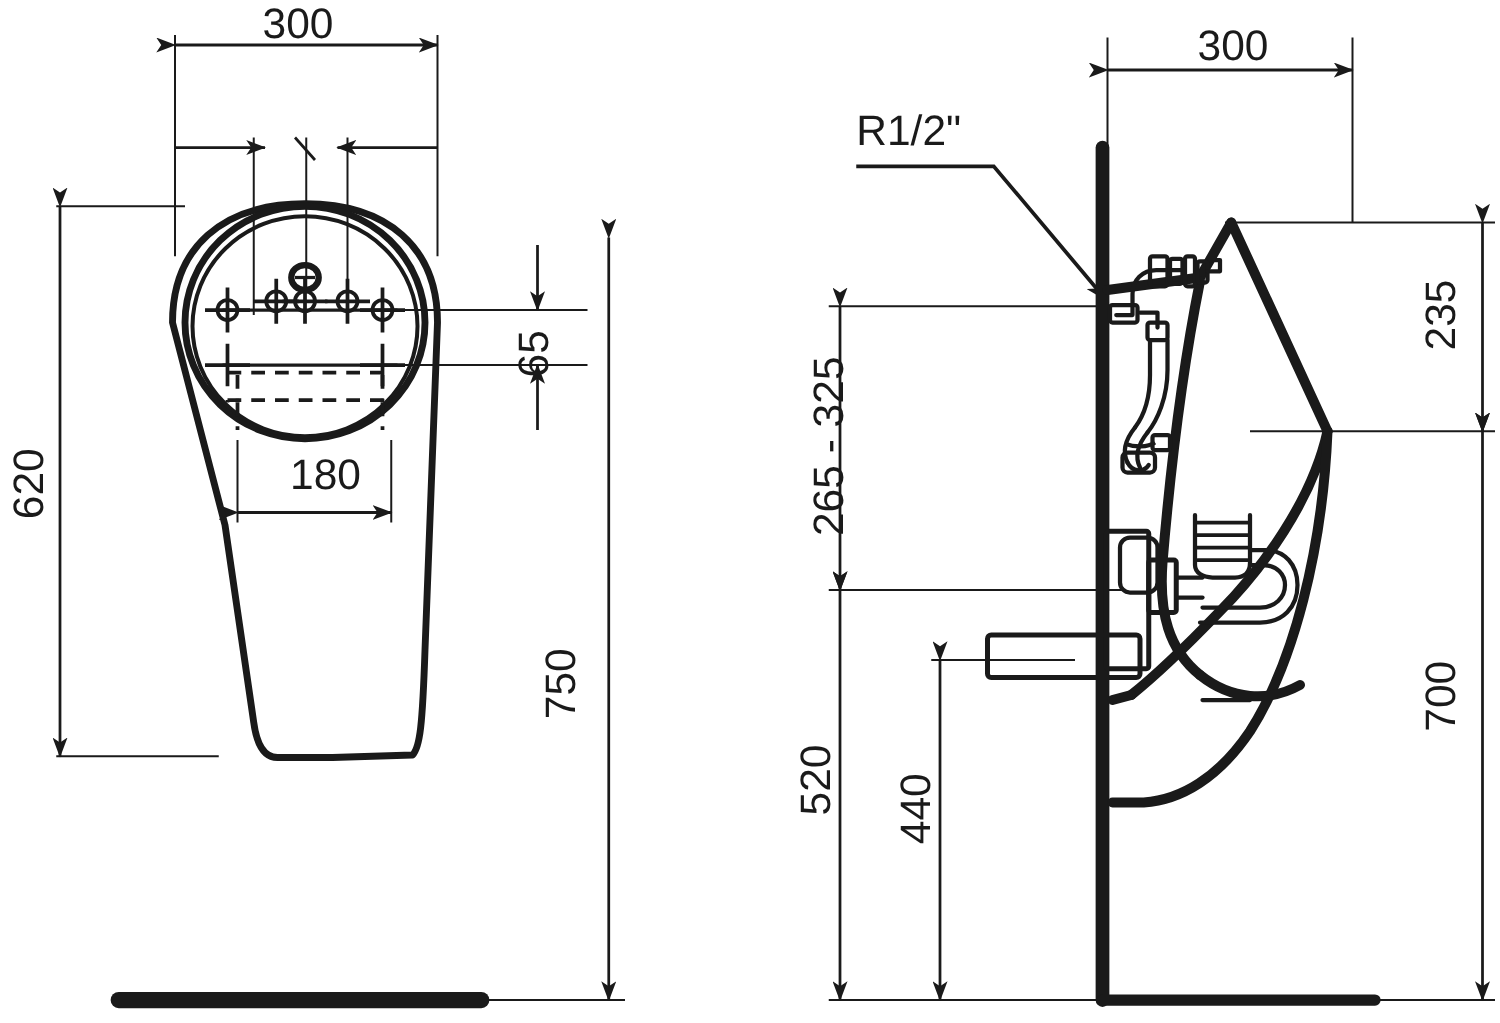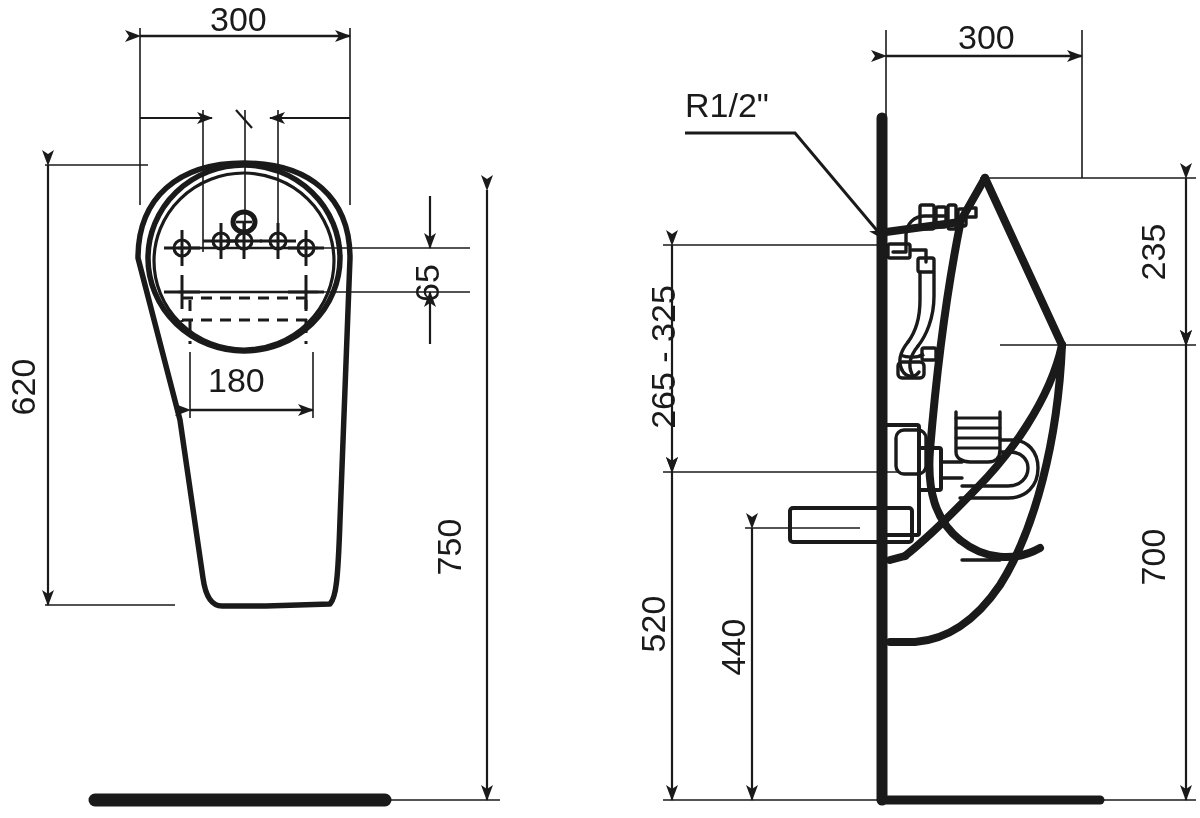--- a/index.html
+++ b/index.html
@@ -305,21 +305,21 @@
 
           <rect x="790" y="508" width="122" height="34" rx="3" stroke-width="4"></rect>
         </g>
       </g>
     </g>
   </svg>
 
   <div class="dim-label" style="left:210px; top:2px;">300</div>
 
 
-  <div class="dim-label" style="left:208px; top:363px;">180</div>
+  <div class="dim-label" style="left:232px; top:363px;">180</div>
 
   <div class="dim-label vert" style="left:-22px; top:370px; width:90px; text-align:center;">620</div>
 
   <div class="dim-label vert" style="left:392px; top:266px; width:70px; text-align:center;">65</div>
 
   <div class="dim-label vert" style="left:404px; top:530px; width:90px; text-align:center;">750</div>
 
   <div class="dim-label" style="left:958px; top:20px;">300</div>
 
   <div class="dim-label" style="left:685px; top:88px;">R1/2"</div>

